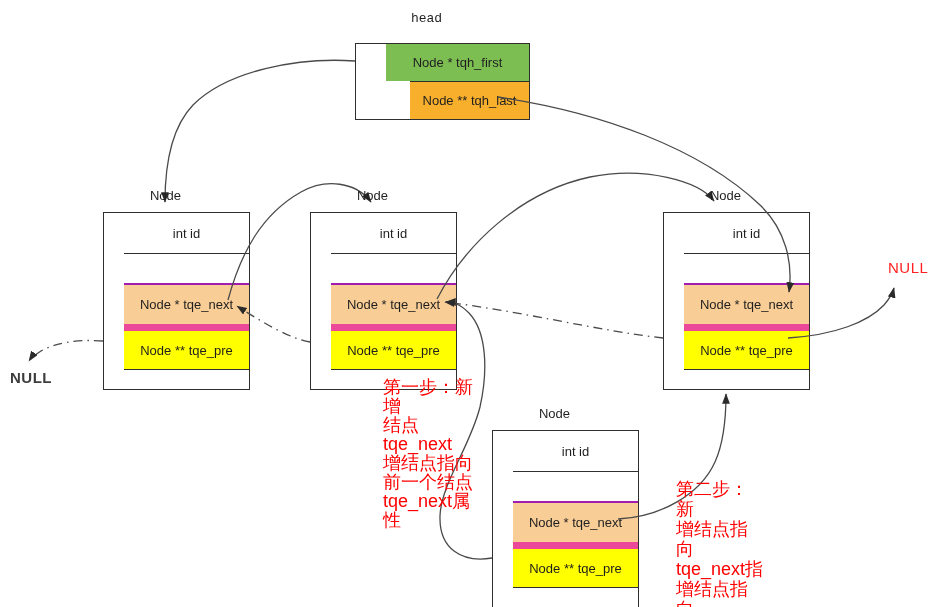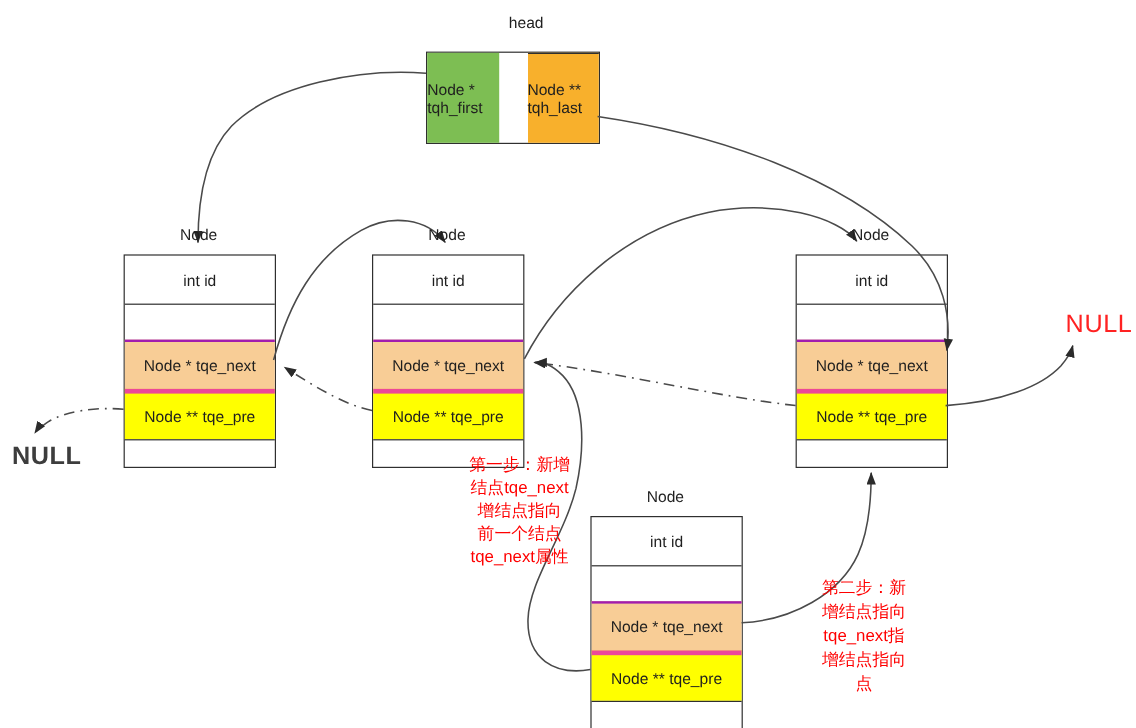--- a/index.html
+++ b/index.html
@@ -2,52 +2,52 @@
 <html style="--head_first_bg: #7dbe53; --head_last_bg: #f8b02c; --next_bg: #f8cd96; --pre_bg: #ffff00; --annotation: #ff0000; --null_right: #ff2222; --line: #4a4a4a;"><head>
 <meta charset="utf-8">
 <style>
   html,body{margin:0;padding:0;background:#ffffff;}
   .canvas{
     position:relative;width:947px;height:607px;background:#ffffff;overflow:hidden;
     font-family:"Liberation Sans","DejaVu Sans",sans-serif;color:#1f1f1f;
   }
   
   .box{position:absolute;border:1px solid #2f2f2f;background:#fff;}
-  .head-box{left:355px;top:43px;width:143px;height:75px;display:flex;flex-direction:row;}
+  .head-box{left:355px;top:43px;width:143px;height:75px;display:flex;flex-direction:column;padding-left:30px;}
   .head-box .row{flex:1;display:flex;align-items:center;justify-content:center;font-size:13px;}
   .head-box .row.last{border-top:1px solid #2f2f2f;}
   .row-first{background:var(--head_first_bg,#7dbe53);}
   .row-last{background:var(--head_last_bg,#f8b02c);margin-left:24px;}
 
-  .node{width:125px;height:176px;display:flex;flex-direction:column;}
+  .node{width:125px;height:176px;display:flex;flex-direction:column;padding-left:20px;}
   .node .row{display:flex;align-items:center;justify-content:center;font-size:13px;}
   .node .row.r1{height:40px;}
   .node .row.r2{height:29px;border-top:1px solid #2f2f2f;}
   .node .row.r3{height:39px;border-top:2px solid #a21caf;background:var(--next_bg,#f8cd96);}
-  .node .row.r4{height:38px;border-top:4px solid #ec4899;background:var(--pre_bg,#ffff00);}
+  .node .row.r4{height:38px;border-top:7px solid #ec4899;background:var(--pre_bg,#ffff00);}
   .node .row.r5{flex:1;border-top:1px solid #2f2f2f;}
 
   .n1{left:103px;top:212px;}
   .n2{left:310px;top:212px;}
   .n3{left:663px;top:212px;}
   .n4{left:492px;top:430px;}
 
   
   .shape-label{position:absolute;font-size:13px;text-align:center;color:#1f1f1f;}
-  .lbl-head{left:367px;top:11px;width:143px;}
+  .lbl-head{left:355px;top:11px;width:143px;font-family:Liberation Mono, monospace;}
   .lbl-n1{left:103px;top:188px;width:125px;}
   .lbl-n2{left:310px;top:188px;width:125px;}
   .lbl-n3{left:663px;top:188px;width:125px;}
   .lbl-n4{left:492px;top:406px;width:125px;}
 
-  .null-label{position:absolute;font-size:21px;font-weight:bold;letter-spacing:0.5px;}
+  .null-label{position:absolute;font-size:15px;font-weight:bold;letter-spacing:0.5px;}
   .null-left{left:10px;top:369px;color:#3d3d3d;}
   .null-right{left:888px;top:259px;color:var(--null_right,#ff2222);font-weight:normal;}
 
-  .annotation{position:absolute;font-size:14px;line-height:19px;text-align:center;
+  .annotation{position:absolute;font-size:18px;line-height:19px;
               color:var(--annotation,#ff0000);}
   .step1{left:383px;top:378px;width:100px;}
   .step2{left:676px;top:459px;width:88px;line-height:20px;margin-top:20px;}
 
   
   svg.arrows{position:absolute;left:0;top:0;pointer-events:none;}
   .arrow{fill:none;stroke:var(--line,#4a4a4a);stroke-width:1.3;}
   .dashdot{stroke-dasharray:9 5 1.5 5;}
 </style>
 </head>

